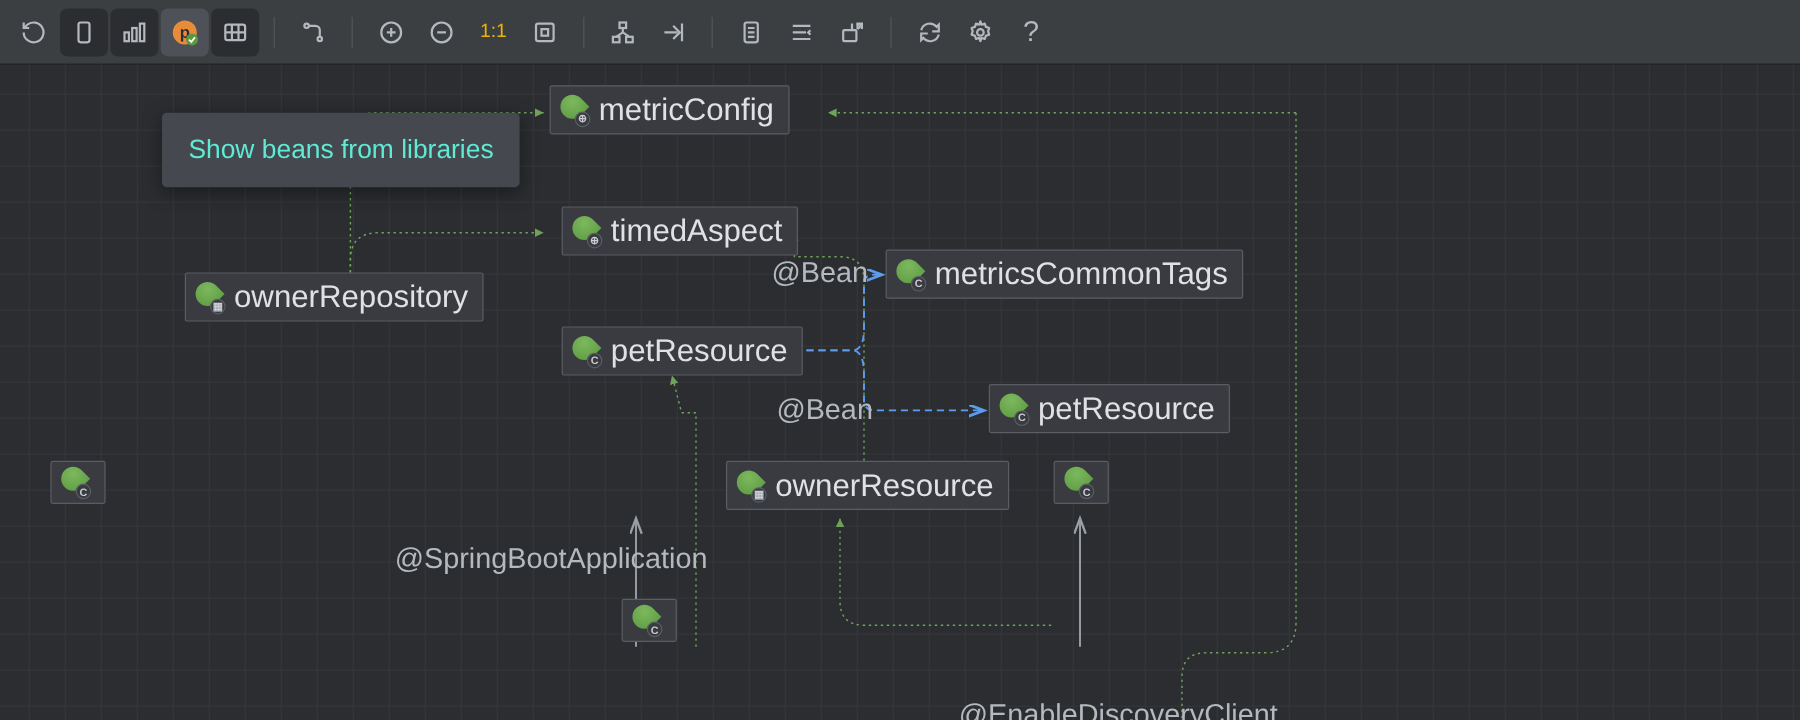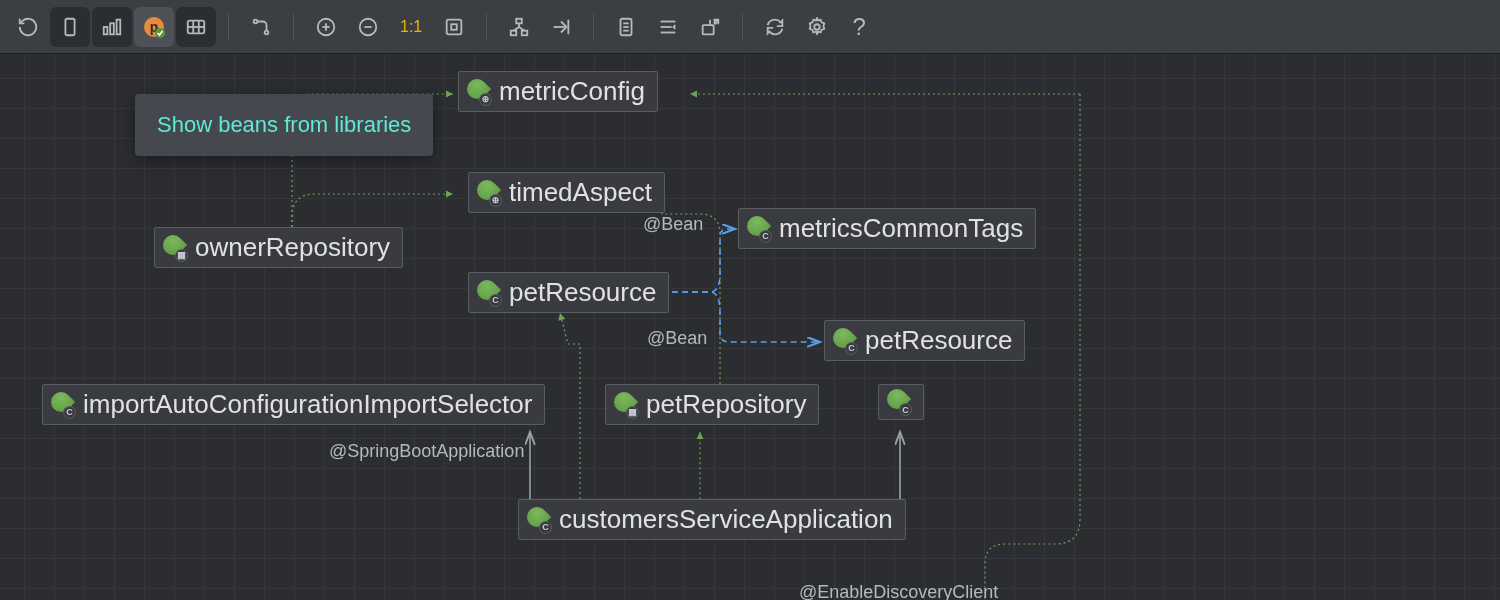--- a/index.html
+++ b/index.html
@@ -95,21 +95,21 @@
     color: #5eead4;
     font-size: 22px;
     padding: 18px 22px;
     border-radius: 4px;
     box-shadow: 0 4px 16px rgba(0,0,0,.4);
     z-index: 100;
   }
   .edge-label {
     position: absolute;
     color: #b4b8bf;
-    font-size: 18px;
+    font-size: 24px;
   }
   svg.edges {
     position: absolute;
     top: 0; left: 0;
     width: 100%; height: 100%;
     pointer-events: none;
   }
 </style>
 </head>
 <body>
@@ -318,45 +318,43 @@
         <span class="sub-badge">C</span>
       </span>
     <span>petResource</span>
   </div>
 
   <div class="node" style="left:42px;top:330px">
     <span class="icon">
         <span class="leaf"></span>
         <span class="sub-badge">C</span>
       </span>
-    <span>importAutoConfigurationImportSelector</span>
   </div>
 
   <div class="node" style="left:605px;top:330px">
     <span class="icon">
         <span class="leaf"></span>
         <span class="sub-badge">▦</span>
       </span>
-    <span>petRepository</span>
+    <span>ownerResource</span>
   </div>
 
   <div class="node" style="left:878px;top:330px">
     <span class="icon">
         <span class="leaf"></span>
         <span class="sub-badge">C</span>
       </span>
   </div>
 
   <div class="node" style="left:518px;top:445px">
     <span class="icon">
         <span class="leaf"></span>
         <span class="sub-badge">C</span>
       </span>
-    <span>customersServiceApplication</span>
   </div>
 
   <div class="edge-label" style="left:643px;top:160px">@Bean</div>
   <div class="edge-label" style="left:647px;top:274px">@Bean</div>
-  <div class="edge-label" style="left:329px;top:387px">@SpringBootApplication</div>
+  <div class="edge-label" style="left:329px;top:398px">@SpringBootApplication</div>
   <div class="edge-label" style="left:799px;top:528px">@EnableDiscoveryClient</div>
 
   <div class="tooltip" style="left:135px;top:40px">Show beans from libraries</div>
 </div>
 
 </body></html>

